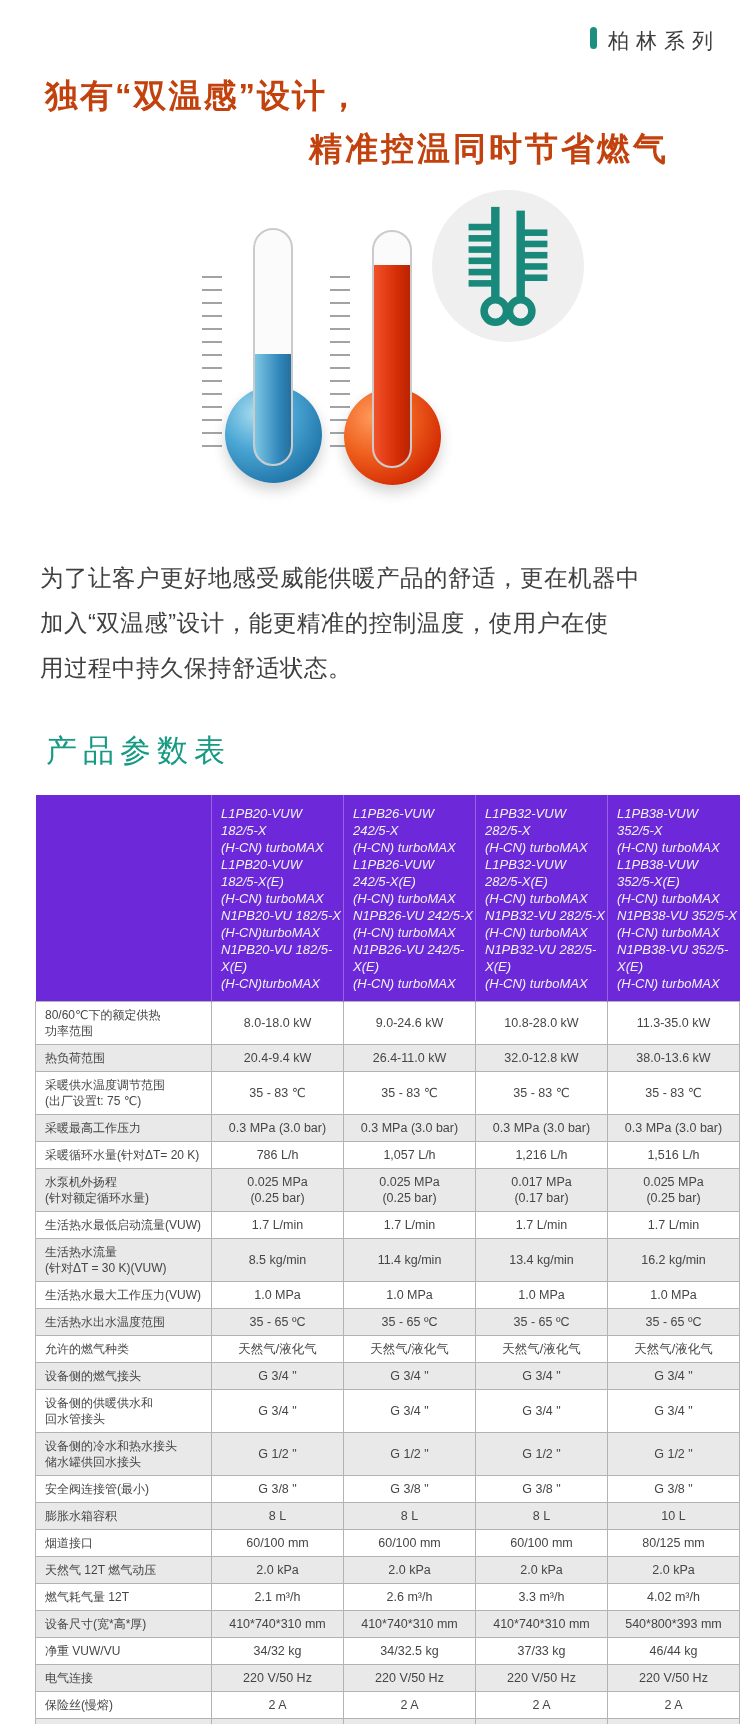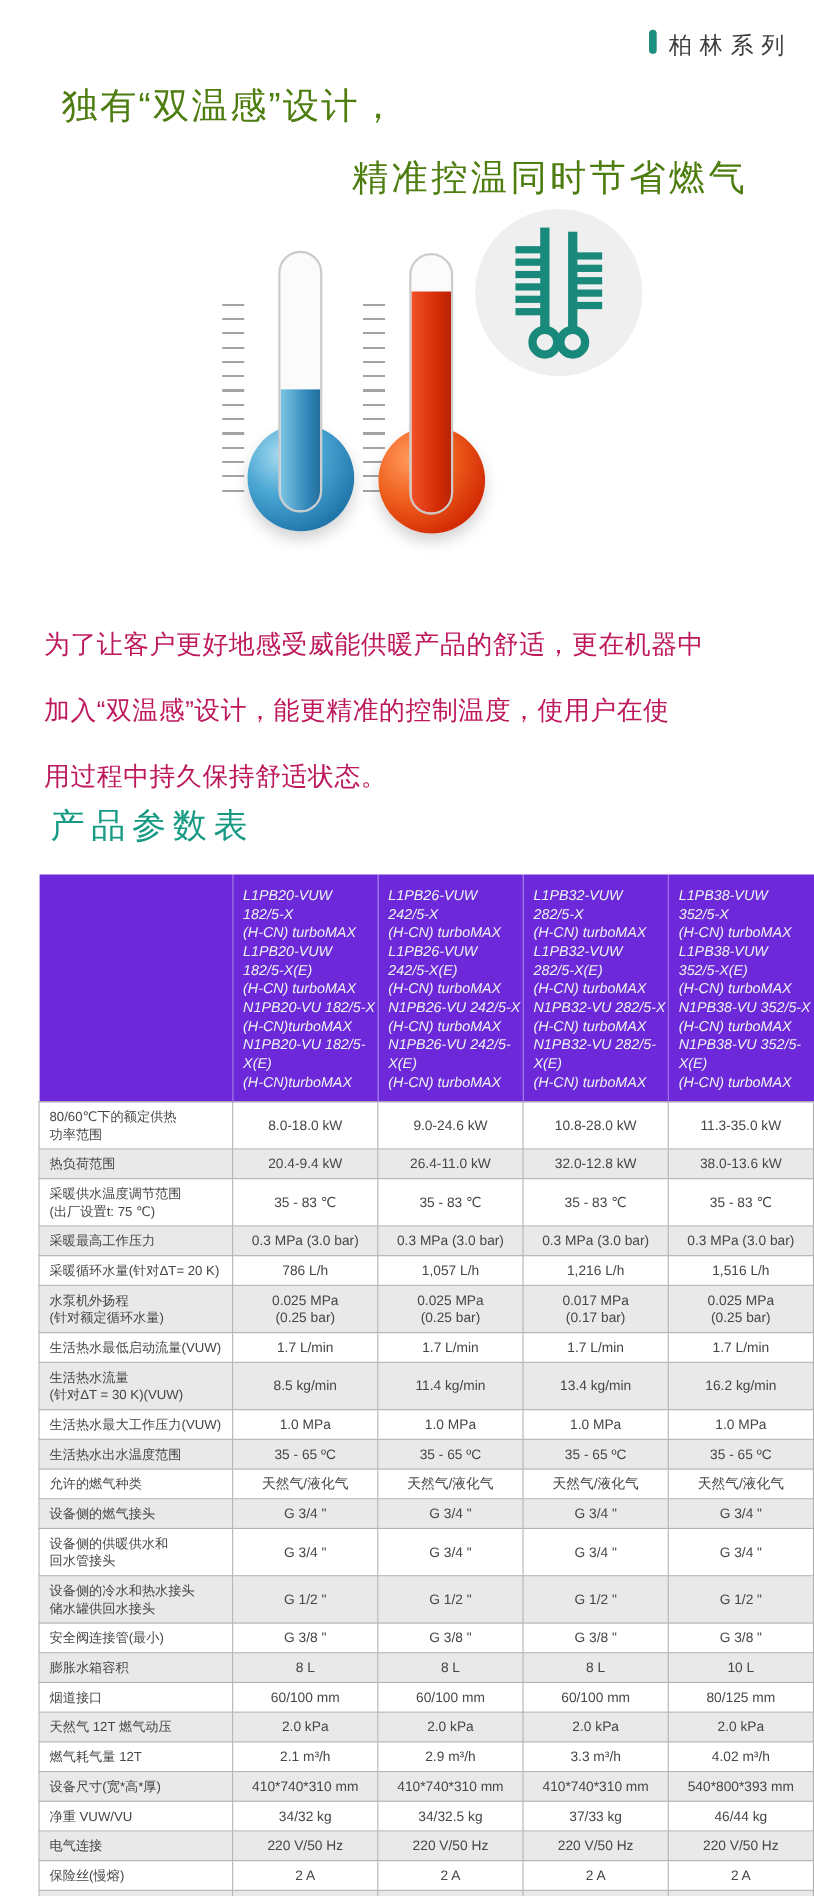--- a/index.html
+++ b/index.html
@@ -5,41 +5,41 @@
   html,body{margin:0;padding:0;}
   body{
     width:740px;height:1724px;position:relative;background:#ffffff;
     font-family:"Liberation Sans","DejaVu Sans",sans-serif;overflow:hidden;
   }
   
   .brand-row{position:absolute;top:27px;right:20px;display:flex;align-items:flex-start;}
   .brand-bar{width:7px;height:22px;border-radius:4px;background:#1d8f7f;margin-right:11px;}
   .brand-text{font-size:21px;letter-spacing:7px;color:#3c3c3c;font-weight:500;}
   
-  .title{position:absolute;left:56px;top:74px;width:624px;color:#4d7c0f;font-weight:normal;}
+  .title{position:absolute;left:45px;top:74px;width:624px;color:#c2410c;font-weight:bold;}
   .title .l1{font-size:33px;letter-spacing:2px;}
-  .title .l2{font-size:33px;letter-spacing:3px;text-align:right;margin-top:21px;}
+  .title .l2{font-size:33px;letter-spacing:3px;text-align:right;margin-top:8px;}
   
   .hero{position:absolute;left:0;top:180px;width:740px;height:395px;}
   .ticks{position:absolute;width:20px;height:182px;
     background:repeating-linear-gradient(to bottom,#a3a3a3 0 2px,transparent 2px 13px);}
   .tube{position:absolute;width:40px;border-radius:20px;background:#fbfbfb;
     border:2px solid #cbcbcb;overflow:hidden;box-sizing:border-box;z-index:2;}
   .fill{position:absolute;left:0;bottom:0;width:100%;}
   .fill.blue{height:47%;background:linear-gradient(90deg,#7cc6e4,#2e85b8 70%,#256f9c);}
   .fill.red{height:86%;background:linear-gradient(90deg,#f2512a,#d42d05 65%,#b92403);}
   .ball{position:absolute;width:97px;height:97px;border-radius:50%;z-index:1;
     box-shadow:0 7px 14px rgba(0,0,0,0.18);}
   .ball.blue{background:radial-gradient(circle at 32% 28%,#a8dcef 0%,#4aa6d4 38%,#2278ab 75%,#1b628f 100%);}
   .ball.red{background:radial-gradient(circle at 30% 30%,#ff9a5c 0%,#ef5f1d 40%,#d42d05 75%,#a82002 100%);}
   .icon-circle{position:absolute;left:432px;top:10px;width:152px;height:152px;border-radius:50%;
     background:#efefef;display:flex;align-items:center;justify-content:center;}
   
-  .intro{position:absolute;left:40px;top:556px;width:668px;font-size:23.5px;line-height:60px;
-    color:#be185d;letter-spacing:0.5px;white-space:pre-line;}
+  .intro{position:absolute;left:40px;top:556px;width:668px;font-size:23.5px;line-height:45px;
+    color:#404040;letter-spacing:0.5px;white-space:pre-line;}
   
   .section-heading{position:absolute;left:46px;top:730px;font-size:31px;font-weight:normal;
     color:#169a84;letter-spacing:6px;}
   
   table.spec{position:absolute;left:35px;top:795px;width:704px;border-collapse:collapse;table-layout:fixed;}
   table.spec col.c0{width:176px;}
   table.spec col.cv{width:132px;}
   table.spec thead th{background:#6d28d9;color:#edf4f3;font-weight:normal;font-size:13px;
     line-height:17px;text-align:left;vertical-align:top;padding:10px 2px 9px 9px;
     border-left:1px solid rgba(255,255,255,0.28);font-style:italic;}
@@ -247,21 +247,21 @@
       <tr class="stripe">
         <th>天然气 12T 燃气动压</th>
         <td>2.0 kPa</td>
         <td>2.0 kPa</td>
         <td>2.0 kPa</td>
         <td>2.0 kPa</td>
       </tr>
       <tr>
         <th>燃气耗气量 12T</th>
         <td>2.1 m³/h</td>
-        <td>2.9 m³/h</td>
+        <td>2.6 m³/h</td>
         <td>3.3 m³/h</td>
         <td>4.02 m³/h</td>
       </tr>
       <tr class="stripe">
         <th>设备尺寸(宽*高*厚)</th>
         <td>410*740*310 mm</td>
         <td>410*740*310 mm</td>
         <td>410*740*310 mm</td>
         <td>540*800*393 mm</td>
       </tr>

